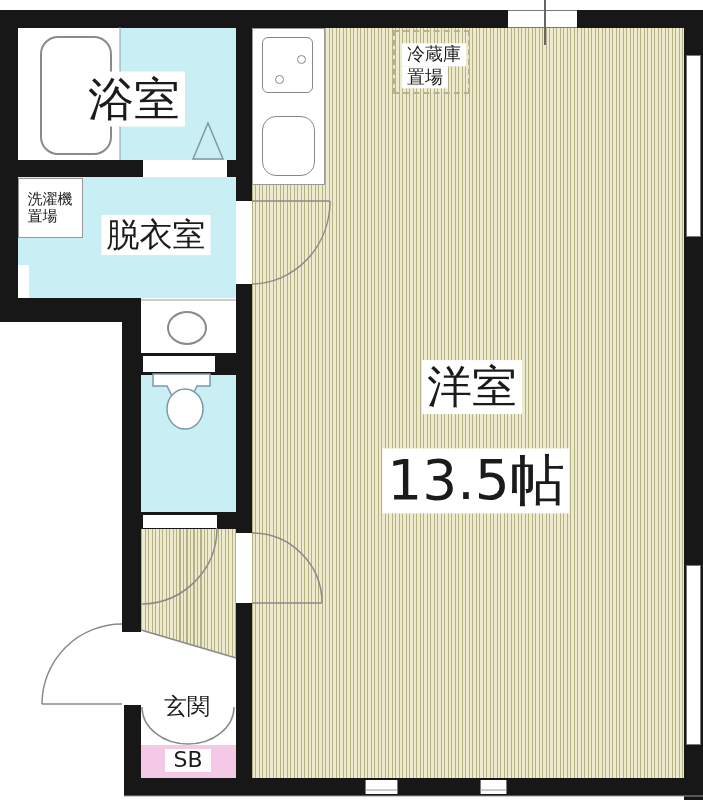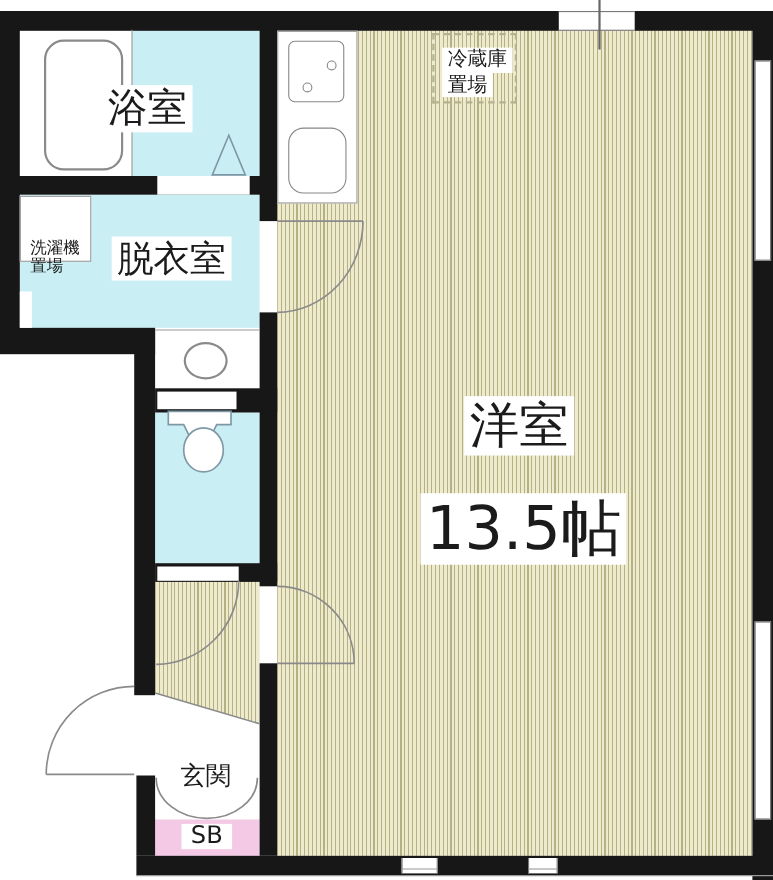--- a/index.html
+++ b/index.html
@@ -91,25 +91,25 @@
       <path d="M480,790 h27"></path>
     </g>
     <path d="M545,0 V45" stroke="#666" stroke-width="2" fill="none"></path>
     <path d="M208,123 L223,159 L193,159 Z" fill="none" stroke="#7f98a6" stroke-width="1.5"></path>
     <g fill="#ffffff" stroke="#7f98a6" stroke-width="1.5">
       <path d="M153,374 H210 V386 H197 L192,396 H172 L167,386 H153 Z"></path>
       <ellipse cx="185" cy="409" rx="18" ry="20"></ellipse>
     </g>
   </svg>
 
-  <div class="label" style="left:134px;top:99px;font-size:36px;">
+  <div class="label" style="left:134px;top:99px;font-size:46px;">
     <span class="bg">浴室</span>
   </div>
 
-  <div class="label" style="left:50px;top:208px;font-size:15px;margin-top:26px;">
+  <div class="label" style="left:50px;top:208px;font-size:15px;">
     <div>洗濯機</div>
     <div>置場</div>
   </div>
 
   <div class="label" style="left:156px;top:235px;font-size:33px;">
     <div><span class="bg">脱衣室</span></div>
   </div>
 
   <div class="label" style="left:434px;top:66px;font-size:18px;">
     <div><span class="bg">冷蔵庫</span></div>

